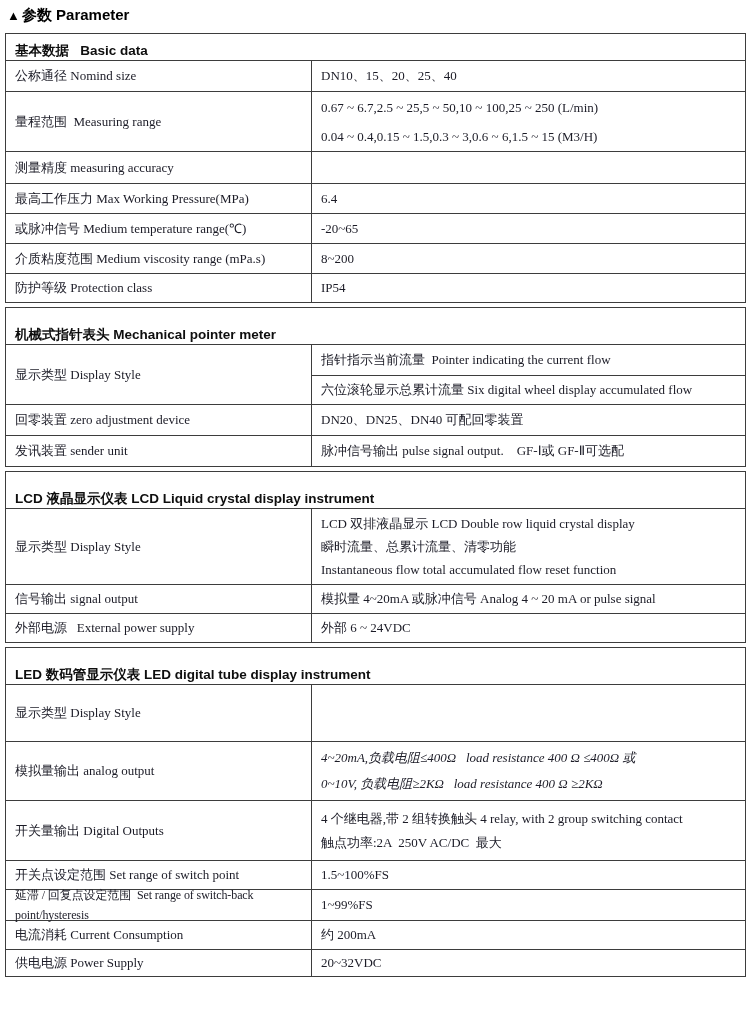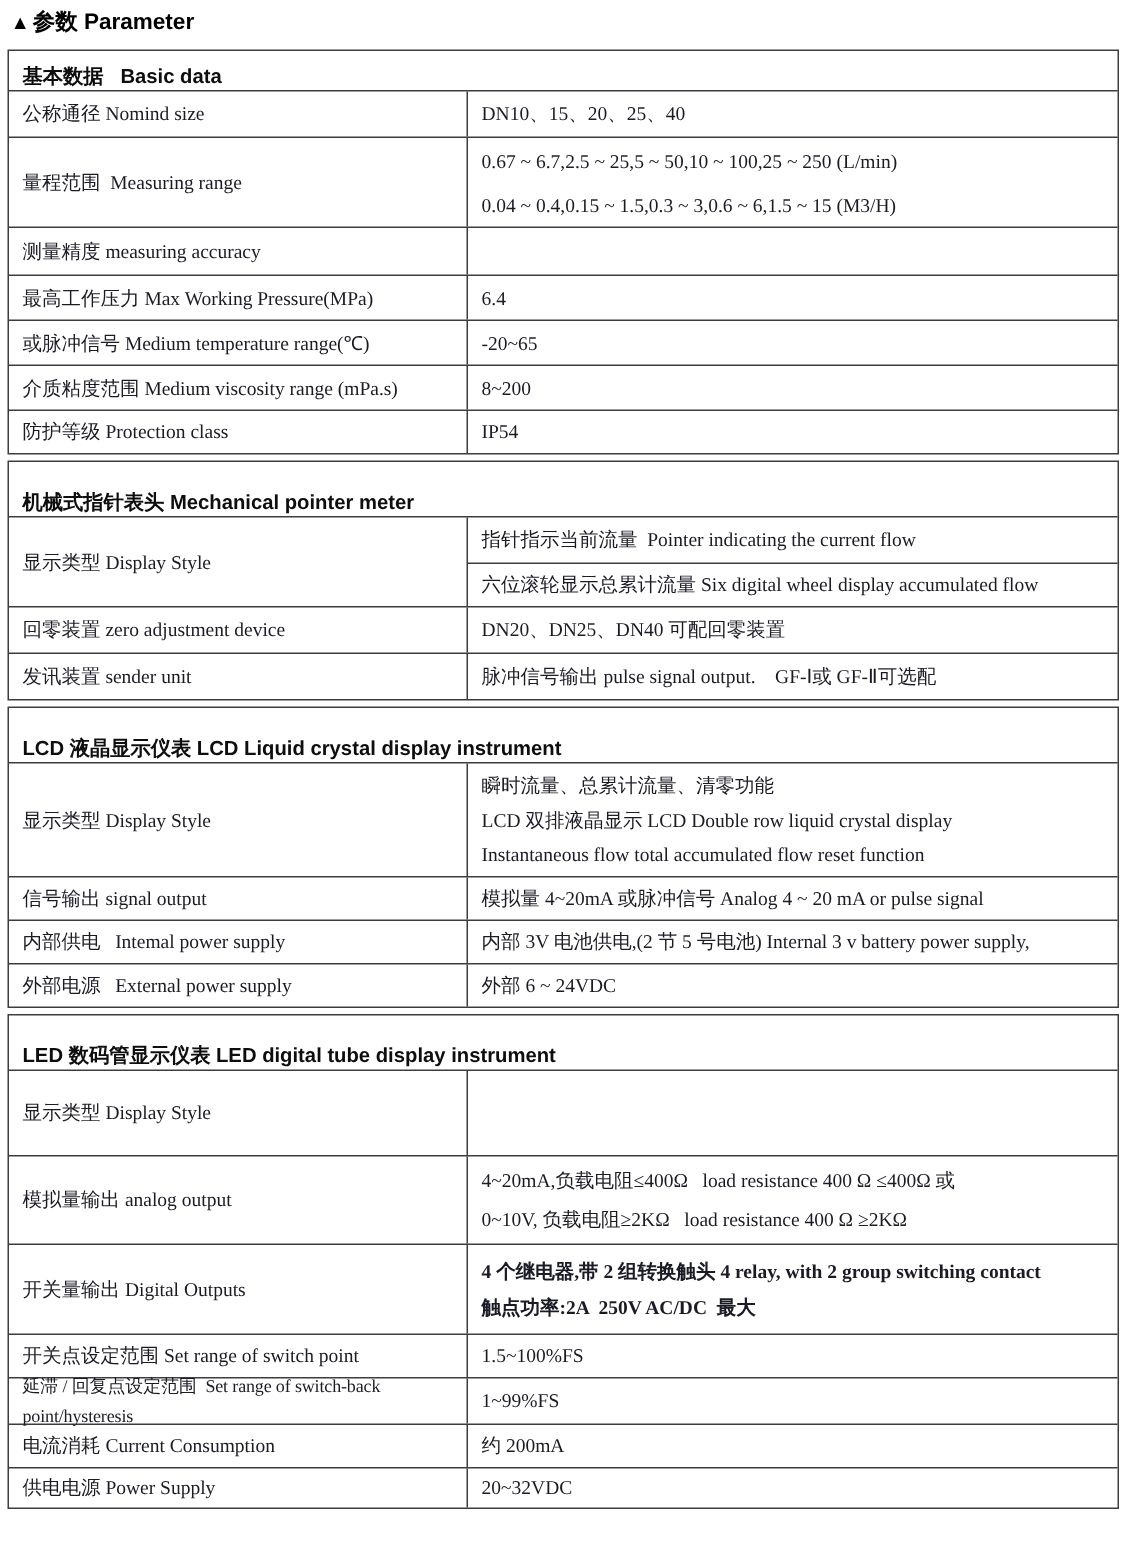--- a/index.html
+++ b/index.html
@@ -41,22 +41,22 @@
   }
   .cl.small { font-size: 12px; letter-spacing: -0.1px; align-items: flex-end; }
   .cv {
     flex: 1 1 auto;
     display: flex; flex-direction: column; justify-content: center;
     padding: 2px 4px 2px 9px;
     font-size: 13px; white-space: pre-wrap;
   }
   .ln { display: block; line-height: 20px; }
   .lh29 .ln { line-height: 29px; }
-  .lh26 .ln { line-height: 26px; }
-  .lh24 .ln { line-height: 24px; font-weight: bold; }
+  .lh26 .ln { line-height: 26px; font-style: italic; }
+  .lh24 .ln { line-height: 24px; }
   .lh23 .ln { line-height: 23px; }
   .lh21 .ln { line-height: 21px; }
   .cv.split { padding: 0; }
   .split .sub {
     flex: 1 1 50%;
     display: flex; align-items: center;
     padding: 1px 4px 1px 9px;
     white-space: pre-wrap;
   }
   .split .sub + .sub { border-top: 1px solid #3d3d3d; }
@@ -125,32 +125,28 @@
     </div>
   </div>
 
   <div class="tbl">
     <div class="trow first sec-header" style="height:36px">
       <span>LCD 液晶显示仪表 LCD Liquid crystal display instrument</span>
     </div>
     <div class="trow" style="height:76px">
       <div class="cl"><span class="ln">显示类型 Display Style</span></div>
       <div class="cv lh23">
+        <span class="ln">LCD 双排液晶显示 LCD Double row liquid crystal display</span>
         <span class="ln">瞬时流量、总累计流量、清零功能</span>
-        <span class="ln">LCD 双排液晶显示 LCD Double row liquid crystal display</span>
         <span class="ln">Instantaneous flow total accumulated flow reset function</span>
       </div>
     </div>
     <div class="trow" style="height:29px">
       <div class="cl"><span class="ln">信号输出 signal output</span></div>
       <div class="cv"><span class="ln">模拟量 4~20mA 或脉冲信号 Analog 4 ~ 20 mA or pulse signal</span></div>
-    </div>
-    <div class="trow" style="height:29px">
-      <div class="cl"><span class="ln">内部供电   Intemal power supply</span></div>
-      <div class="cv"><span class="ln">内部 3V 电池供电,(2 节 5 号电池) Internal 3 v battery power supply,</span></div>
     </div>
     <div class="trow" style="height:29px">
       <div class="cl"><span class="ln">外部电源   External power supply</span></div>
       <div class="cv"><span class="ln">外部 6 ~ 24VDC</span></div>
     </div>
   </div>
 
   <div class="tbl">
     <div class="trow first sec-header" style="height:36px">
       <span>LED 数码管显示仪表 LED digital tube display instrument</span>

